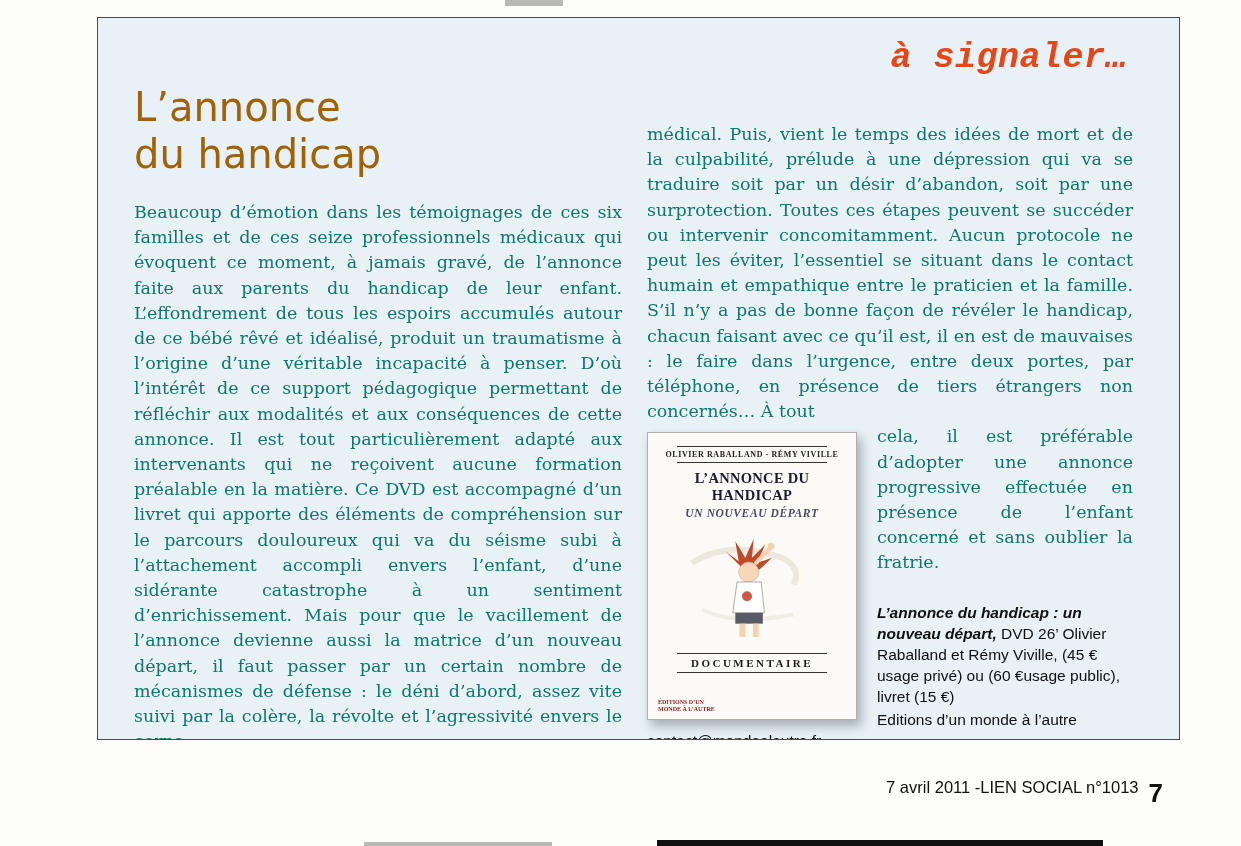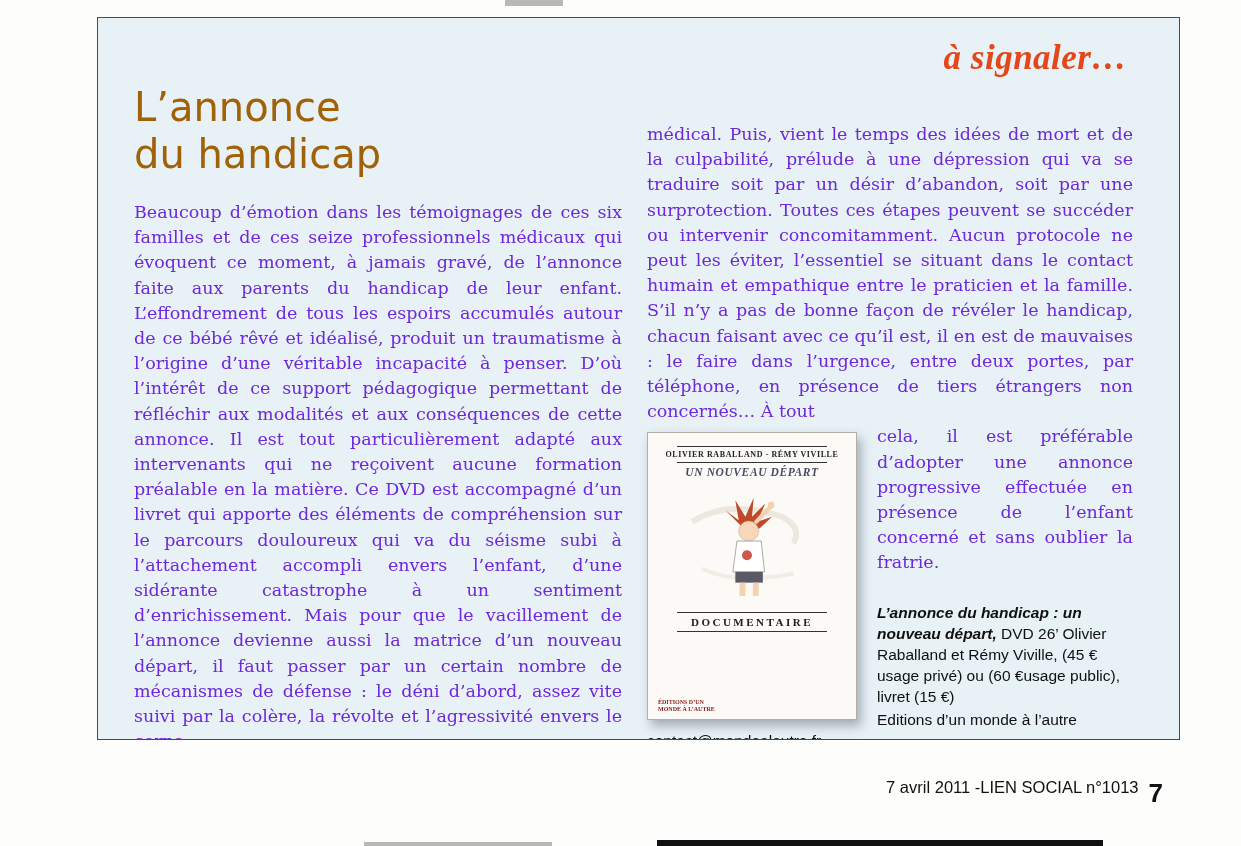--- a/index.html
+++ b/index.html
@@ -8,36 +8,36 @@
     background:#fdfdfb;overflow:hidden;
     font-family:"DejaVu Serif", serif;
   }
   .page-box{
     position:absolute;left:97px;top:17px;width:1083px;height:723px;
     background:#e7f1f6;border:1px solid #4a4a4a;box-sizing:border-box;
     overflow:hidden;
   }
   .section-label{
     position:absolute;top:20px;right:52px;
-    font-family:Liberation Serif, serif;
+    font-family:Liberation Mono, monospace;
     font-style:italic;font-weight:600;
     font-size:35px;letter-spacing:0.5px;
     color:#e3471a;
   }
   .col-left{
     position:absolute;left:36px;top:66px;width:488px;
   }
   .article-title{
     font-family:"DejaVu Sans", sans-serif;
     font-size:40px;line-height:47px;font-weight:500;
     color:#a16207;margin:0 0 22px 0;
   }
   .body-text{
     font-size:17.5px;line-height:25.2px;text-align:justify;
-    color:#6d28d9;margin:0;
+    color:#0f766e;margin:0;
   }
   .col-right{
     position:absolute;left:549px;top:104px;width:486px;
   }
   .dvd-float{
     float:left;width:210px;margin:8px 20px 4px 0;
   }
   .dvd-cover{
     background:#fbfaf6;border:1px solid #b3afa5;
     box-shadow:4px 6px 10px rgba(80,88,96,0.45);
@@ -103,20 +103,21 @@
   </div>
 
   <div class="col-right">
     <p class="body-text">médical. Puis, vient le temps des idées de mort et de la culpabilité, prélude à une dépression qui va se traduire soit par un désir d’abandon, soit par une surprotection. Toutes ces étapes peuvent se succéder ou intervenir concomitamment. Aucun protocole ne peut les éviter, l’essentiel se situant dans le contact humain et empathique entre le praticien et la famille. S’il n’y a pas de bonne façon de révéler le handicap, chacun faisant avec ce qu’il est, il en est de mauvaises : le faire dans l’urgence, entre deux portes, par téléphone, en présence de tiers étrangers non concernés… À tout</p>
 
     <div class="dvd-float">
       <div class="dvd-cover">
         <hr class="cover-rule">
         <div class="cover-authors">Olivier Raballand - Rémy Viville</div>
         <hr class="cover-rule">
+        <div class="cover-title">L’ANNONCE DU HANDICAP</div>
         <div class="cover-subtitle">UN NOUVEAU DÉPART</div>
         <div class="cover-art">
           <svg viewBox="0 0 180 126" xmlns="http://www.w3.org/2000/svg">
             <path d="M18 34 Q62 6 126 28 Q150 40 140 60" stroke="#e6e0d4" stroke-width="7" fill="none" opacity="0.7"></path>
             <path d="M30 90 Q70 110 140 96" stroke="#eae4da" stroke-width="5" fill="none" opacity="0.6"></path>
             <path d="M78 40 L58 20 L74 32 L70 8 L82 28 L92 5 L90 28 L106 12 L96 34 L114 28 L99 42 Z" fill="#bf4a2a"></path>
             <path d="M95 34 L113 15" stroke="#f3d2b1" stroke-width="5" stroke-linecap="round"></path>
             <circle cx="113" cy="14" r="4" fill="#f3d2b1"></circle>
             <circle cx="86" cy="45" r="12" fill="#f6d7b8" stroke="#c98" stroke-width="0.6"></circle>
             <path d="M72 57 L101 57 L105 94 L67 94 Z" fill="#ffffff" stroke="#9a9a9a" stroke-width="1"></path>

